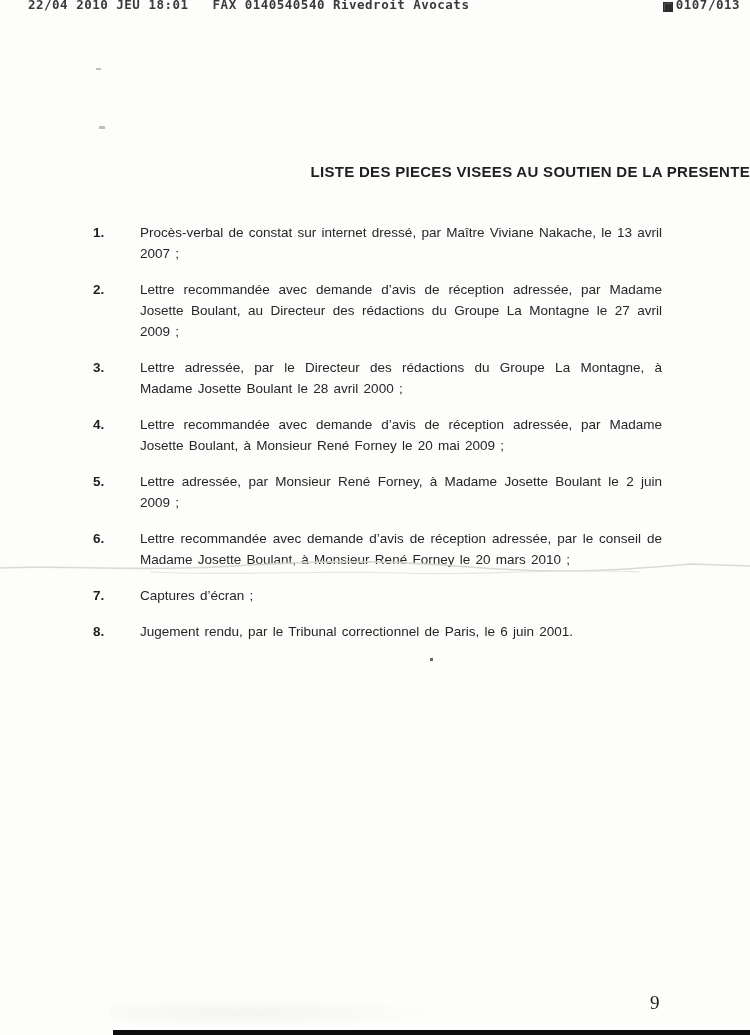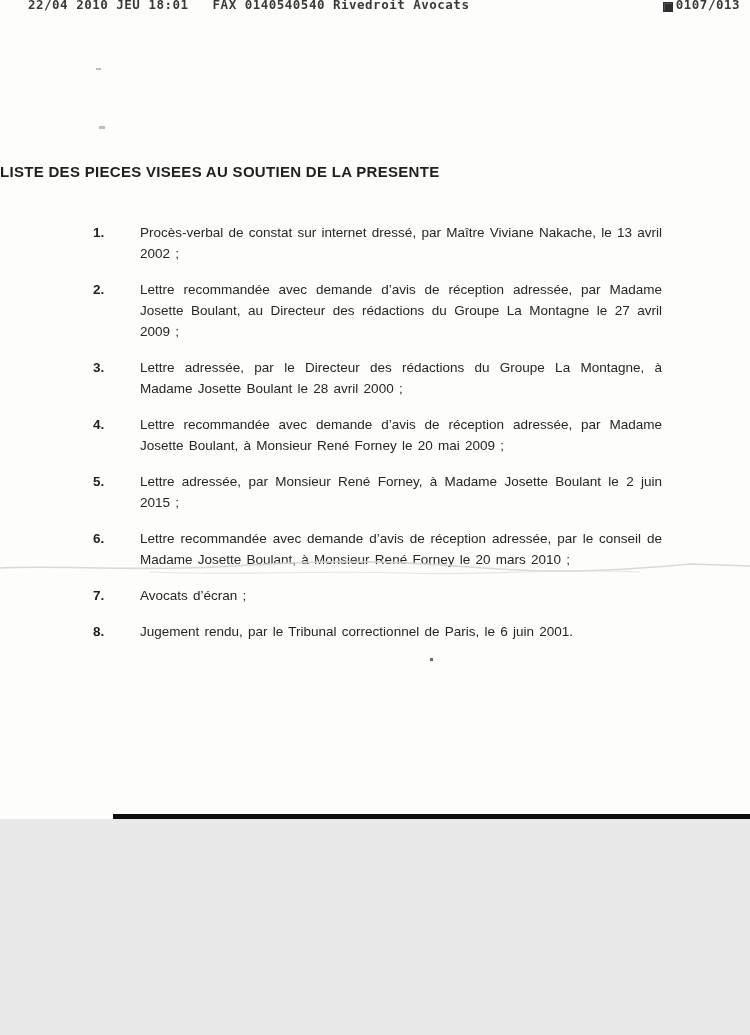--- a/index.html
+++ b/index.html
@@ -1,18 +1,18 @@
 <!DOCTYPE html>
 <html><head>
 <meta charset="utf-8">
 <style>
   html,body{margin:0;padding:0;background:#e8e8e8;}
   .page{
     position:relative;
-    width:750px;height:819px;
+    width:750px;height:1035px;
     background:#fdfdfc;
     overflow:hidden;
     font-family:"Liberation Sans",sans-serif;
     color:#262626;
   }
   
   .fax-header{
     position:absolute;top:0;left:0;right:0;height:20px;
     overflow:hidden;
   }
@@ -26,21 +26,21 @@
   }
   .fax-counter{display:flex;align-items:center;gap:1px;}
   .fax-page-icon{
     display:inline-block;width:10px;height:10px;
     background:#2f2f2f;margin-right:2px;margin-top:4px;
     box-shadow:inset 0 0 0 1.5px #2f2f2f, inset 2px 2px 0 #777;
   }
   
   .doc-title{
     position:absolute;top:163px;left:0;right:0;
-    text-align:left;
+    text-align:right;
     font-size:15px;font-weight:bold;
     letter-spacing:.3px;color:#1f1f1f;
   }
   
   .pieces-list{
     position:absolute;top:222px;left:93px;right:88px;
   }
   .piece{
     display:flex;margin-bottom:15px;
     font-size:13.5px;line-height:21px;color:#262626;
@@ -86,45 +86,45 @@
 
   <div class="speck" style="left:96px;top:68px;width:5px;height:2px;"></div>
   <div class="speck" style="left:99px;top:126px;width:6px;height:3px;"></div>
   <div class="speck" style="left:430px;top:658px;width:3px;height:3px;opacity:.8;background:#444;"></div>
 
   <div class="doc-title">LISTE DES PIECES VISEES AU SOUTIEN DE LA PRESENTE</div>
 
   <div class="pieces-list">
     <div class="piece">
       <span class="piece-num">1.</span>
-      <span class="piece-text">Procès-verbal de constat sur internet dressé, par Maître Viviane Nakache, le 13 avril 2002 ;</span>
+      <span class="piece-text">Procès-verbal de constat sur internet dressé, par Maître Viviane Nakache, le 13 avril 2007 ;</span>
     </div>
     <div class="piece">
       <span class="piece-num">2.</span>
       <span class="piece-text">Lettre recommandée avec demande d’avis de réception adressée, par Madame Josette Boulant, au Directeur des rédactions du Groupe La Montagne le 27 avril 2009 ;</span>
     </div>
     <div class="piece">
       <span class="piece-num">3.</span>
       <span class="piece-text">Lettre adressée, par le Directeur des rédactions du Groupe La Montagne, à Madame Josette Boulant le 28 avril 2000 ;</span>
     </div>
     <div class="piece">
       <span class="piece-num">4.</span>
       <span class="piece-text">Lettre recommandée avec demande d’avis de réception adressée, par Madame Josette Boulant, à Monsieur René Forney le 20 mai 2009 ;</span>
     </div>
     <div class="piece">
       <span class="piece-num">5.</span>
-      <span class="piece-text">Lettre adressée, par Monsieur René Forney, à Madame Josette Boulant le 2 juin 2015 ;</span>
+      <span class="piece-text">Lettre adressée, par Monsieur René Forney, à Madame Josette Boulant le 2 juin 2009 ;</span>
     </div>
     <div class="piece">
       <span class="piece-num">6.</span>
       <span class="piece-text">Lettre recommandée avec demande d’avis de réception adressée, par le conseil de Madame Josette Boulant, à Monsieur René Forney le 20 mars 2010 ;</span>
     </div>
     <div class="piece">
       <span class="piece-num">7.</span>
-      <span class="piece-text">Avocats d’écran ;</span>
+      <span class="piece-text">Captures d’écran ;</span>
     </div>
     <div class="piece">
       <span class="piece-num">8.</span>
       <span class="piece-text">Jugement rendu, par le Tribunal correctionnel de Paris, le 6 juin 2001.</span>
     </div>
   </div>
 
   <svg class="crease" viewBox="0 0 750 30" preserveAspectRatio="none">
     <path d="M0,16 C60,13 140,20 235,14 S 380,8 470,15 S 610,19 690,12 L750,14" fill="none" stroke="#d7d5d2" stroke-width="1.6" opacity="0.9"></path>
     <path d="M150,20 C230,24 320,18 400,21 S 560,16 640,20" fill="none" stroke="#e2e0dd" stroke-width="1.2" opacity="0.8"></path>

